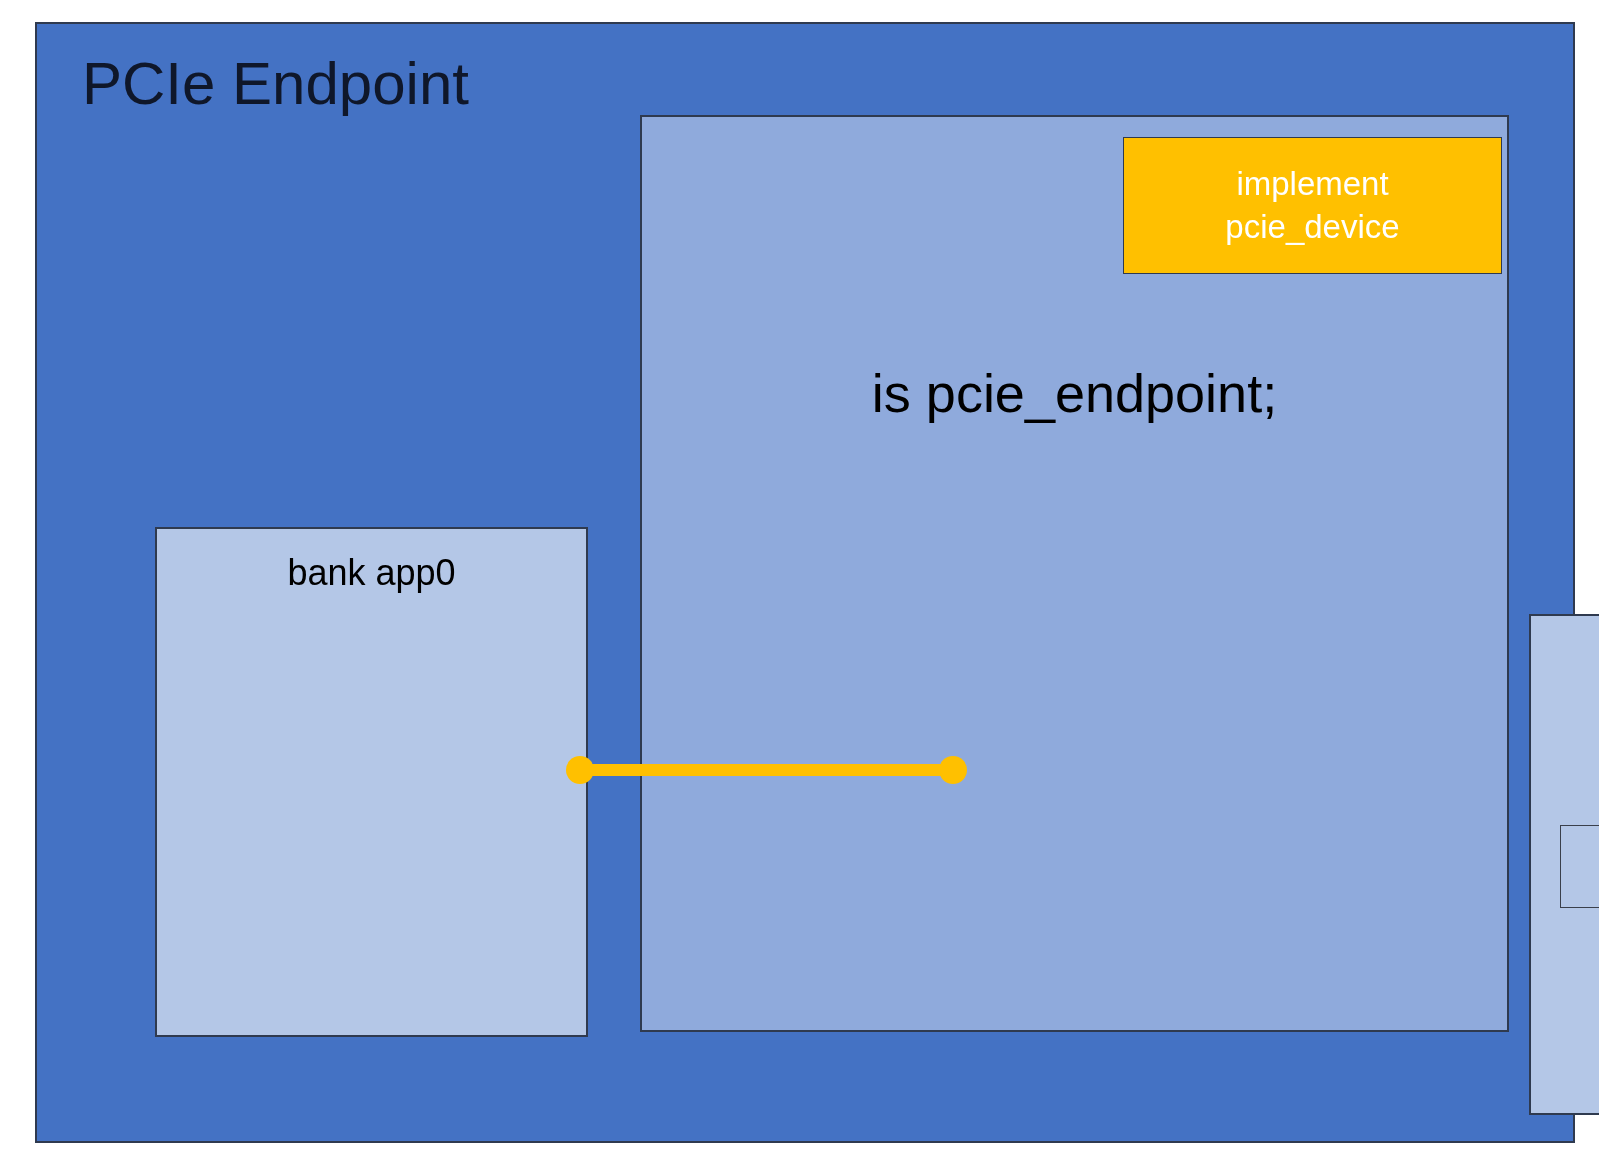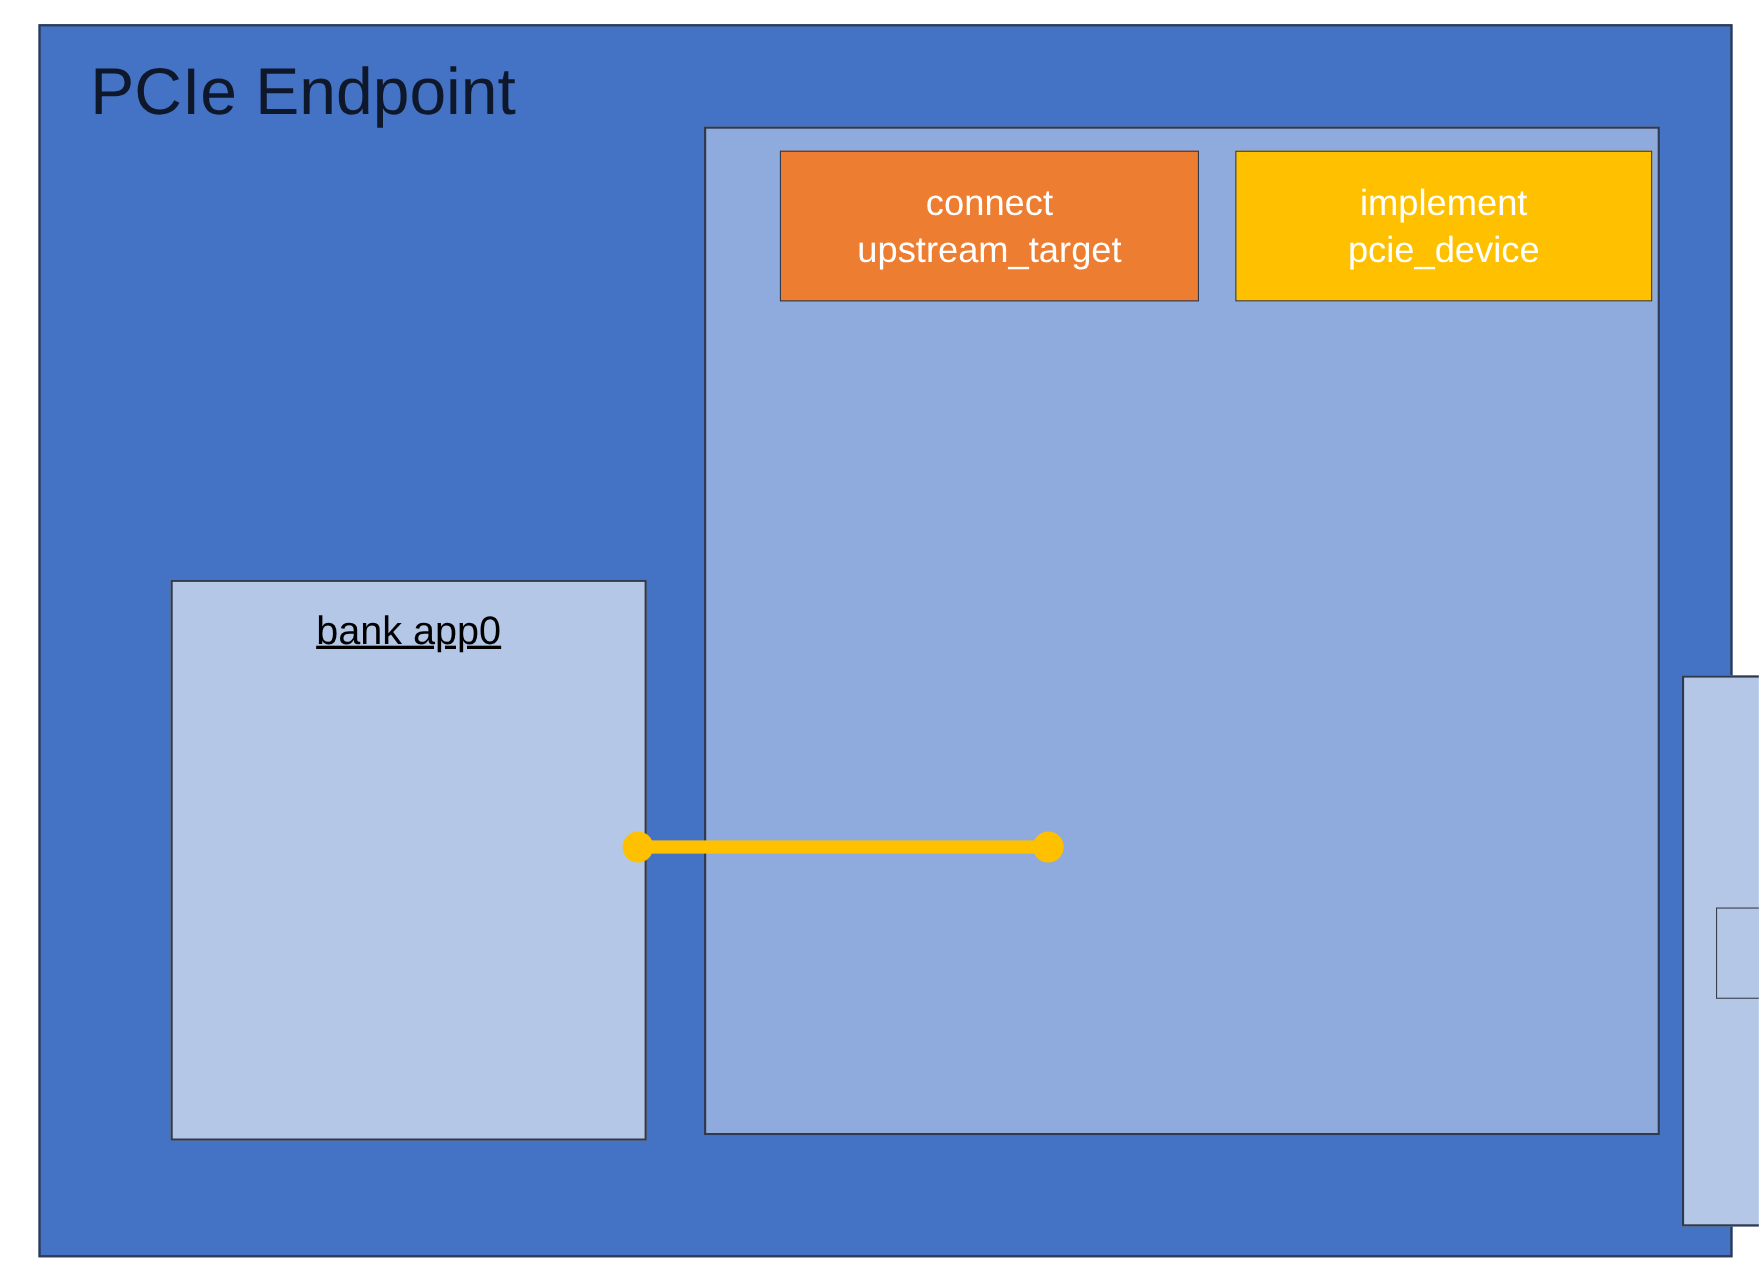--- a/index.html
+++ b/index.html
@@ -108,21 +108,21 @@
     font-size: 36px;
     color: #000000;
     white-space: nowrap;
   }
   #bank-app0 {
     left: 118px;
     top: 503px;
     width: 433px;
     height: 510px;
   }
-  #bank-app0 .bank-title { top: 23px; text-decoration: underline; }
+  #bank-app0 .bank-title { top: 23px; }
 
   #bank-pcie-config {
     left: 887px;
     top: 497px;
     width: 428px;
     height: 501px;
   }
   #bank-pcie-config .bank-title { top: 28px; }
 
   
@@ -193,26 +193,25 @@
 <body>
 
 <div id="canvas">
 
   <div id="outer-box">
 
     <div id="outer-title">PCIe Endpoint</div>
 
     <div id="endpoint-box">
 
-      <div class="chip" id="chip-connect">connect
-upstream_target</div>
 
       <div class="chip" id="chip-implement">implement
 pcie_device</div>
 
+      <div id="endpoint-statement">is pcie_endpoint;</div>
 
       <div class="bank" id="bank-pcie-config">
         <div class="bank-title">bank pcie_config</div>
         <div id="register-bar0">register bar0</div>
       </div>
 
     </div>
 
     <div class="bank" id="bank-app0">
       <div class="bank-title">bank app0</div>

